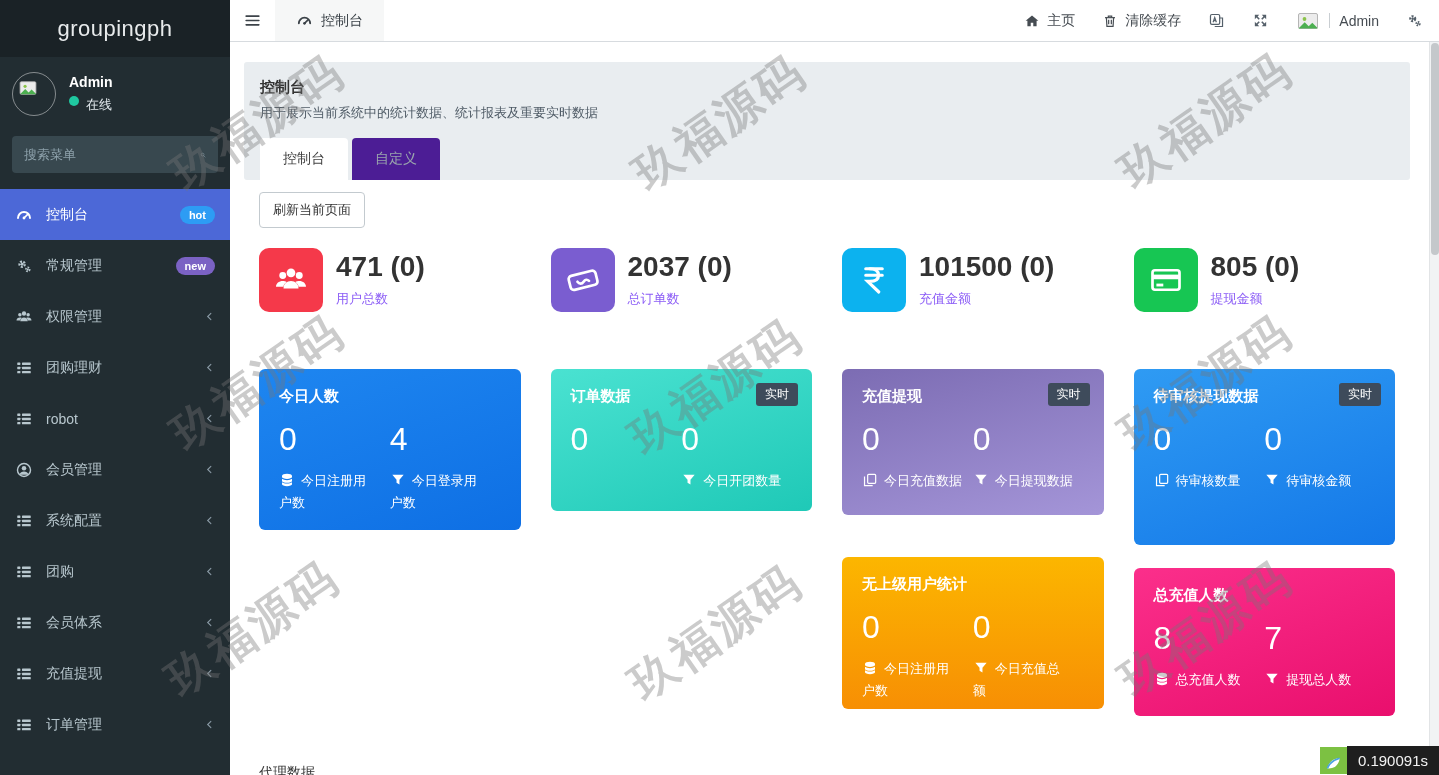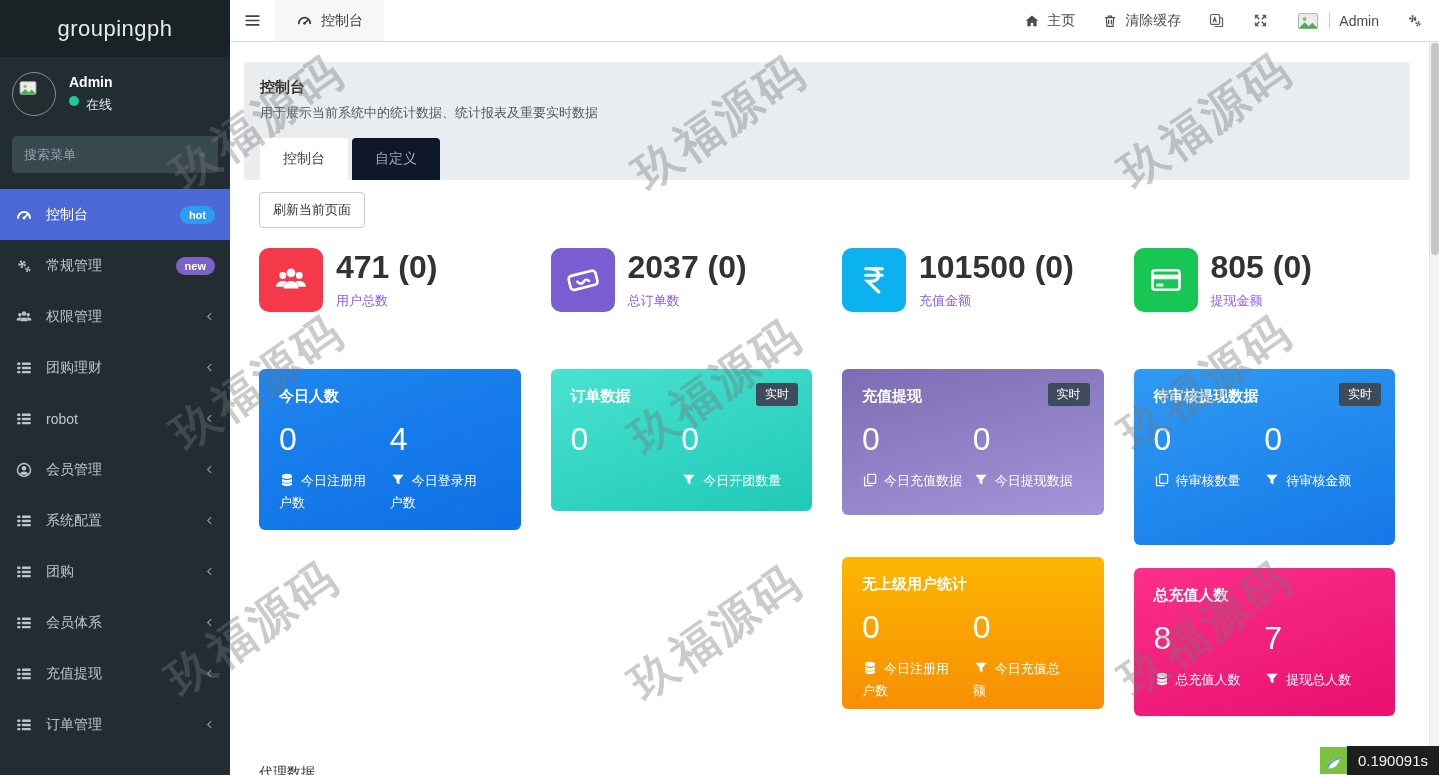--- a/index.html
+++ b/index.html
@@ -50,34 +50,34 @@
   .nav-divider { width:1px; height:15px; background:#c9ced2; margin:0 9px; }
 
   
   .main { position:absolute; left:230px; top:42px; width:1199px; height:733px; background:#fff; overflow:hidden; }
   .band { margin:20px 19px 0 14px; background:#e9edf0; border-radius:3px; padding:16px 16px 0; }
   .band-title { font-size:15px; font-weight:700; color:#333; margin-bottom:7px; }
   .band-sub { font-size:13px; color:#4f5b66; margin-bottom:16px; }
   .tabs { display:flex; gap:4px; }
   .tab { padding:12px 23px; font-size:14px; border-radius:4px 4px 0 0; cursor:pointer; }
   .tab.on  { background:#fff; color:#444; }
-  .tab.off { background:#0f172a; color:#9aa5ad; }
+  .tab.off { background:#4c1d95; color:#9aa5ad; }
   .refresh-btn { margin:12px 0 0 29px; background:#fff; border:1px solid #c3cacf; border-radius:4px;
                  padding:8px 13px; font-size:13px; color:#333; cursor:pointer; font-family:inherit; }
 
   .stats { margin:20px 34px 0 29px; display:grid; grid-template-columns:repeat(4,1fr); gap:30px; }
   .stat { display:flex; align-items:center; gap:13px; }
   .stat-icon { width:64px; height:64px; border-radius:10px; color:#fff; display:flex; align-items:center;
                justify-content:center; flex:0 0 auto; }
   .stat-icon svg { width:36px; height:36px; }
   .bg-red    { background:#f5394a; }
   .bg-purple { background:#7a5dd0; }
   .bg-cyan   { background:#0cb2ef; }
   .bg-green  { background:#17c653; }
-  .stat-value { font-size:32px; font-weight:700; color:#333; line-height:1.1; }
+  .stat-value { font-size:28px; font-weight:700; color:#333; line-height:1.1; }
   .stat-label { font-size:13px; color:#8b5cf6; margin-top:7px; }
 
   .cards { margin:57px 34px 0 29px; display:grid; grid-template-columns:repeat(4,1fr);
            gap:12px 30px; align-items:start; }
   .icard { border-radius:6px; color:#fff; padding:18px 20px; position:relative; }
   .c1 { height:161px; background:linear-gradient(160deg,#1e86f0 0%,#0e6fe4 100%); }
   .c2 { height:142px; background:linear-gradient(160deg,#4ae2d1 0%,#1fc9b7 100%); }
   .c3 { height:146px; background:linear-gradient(165deg,#7c6cb3 0%,#a495d8 100%); }
   .c4 { height:176px; background:linear-gradient(160deg,#2f9bf3 0%,#1478e8 100%); }
   .c5 { height:152px; grid-column:3; grid-row:2; background:linear-gradient(180deg,#fcb600 0%,#f78f04 100%); }

